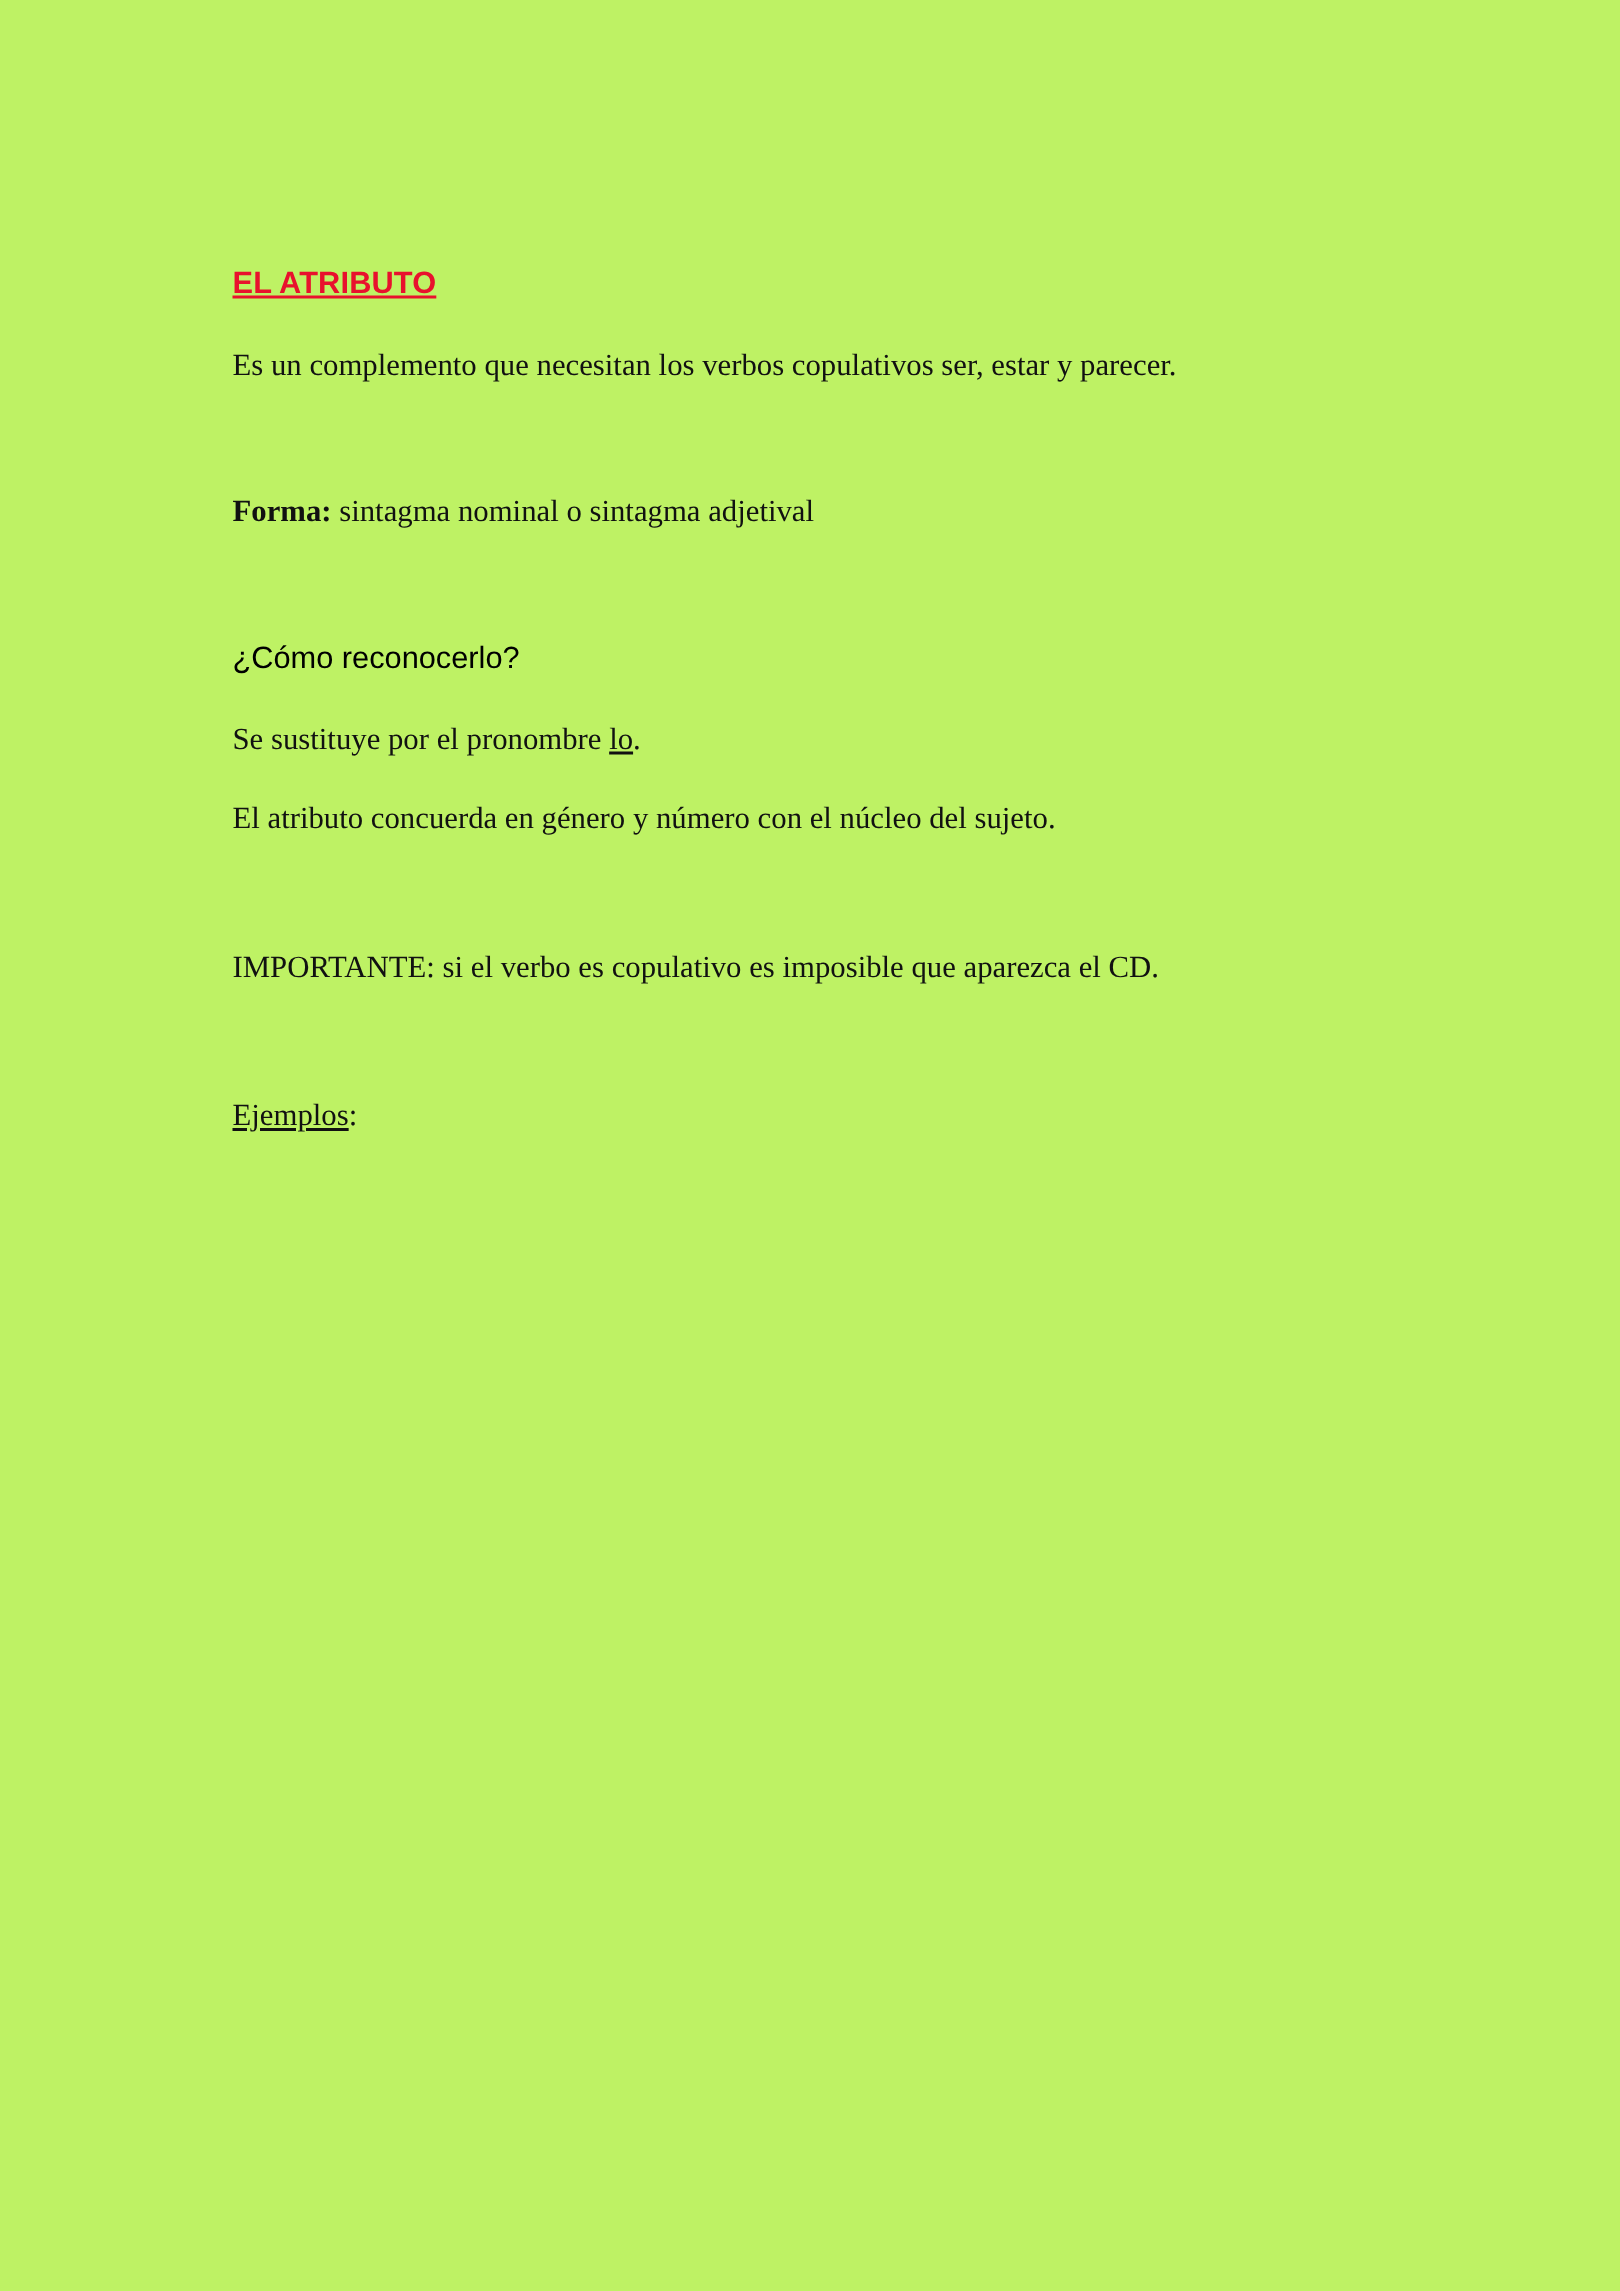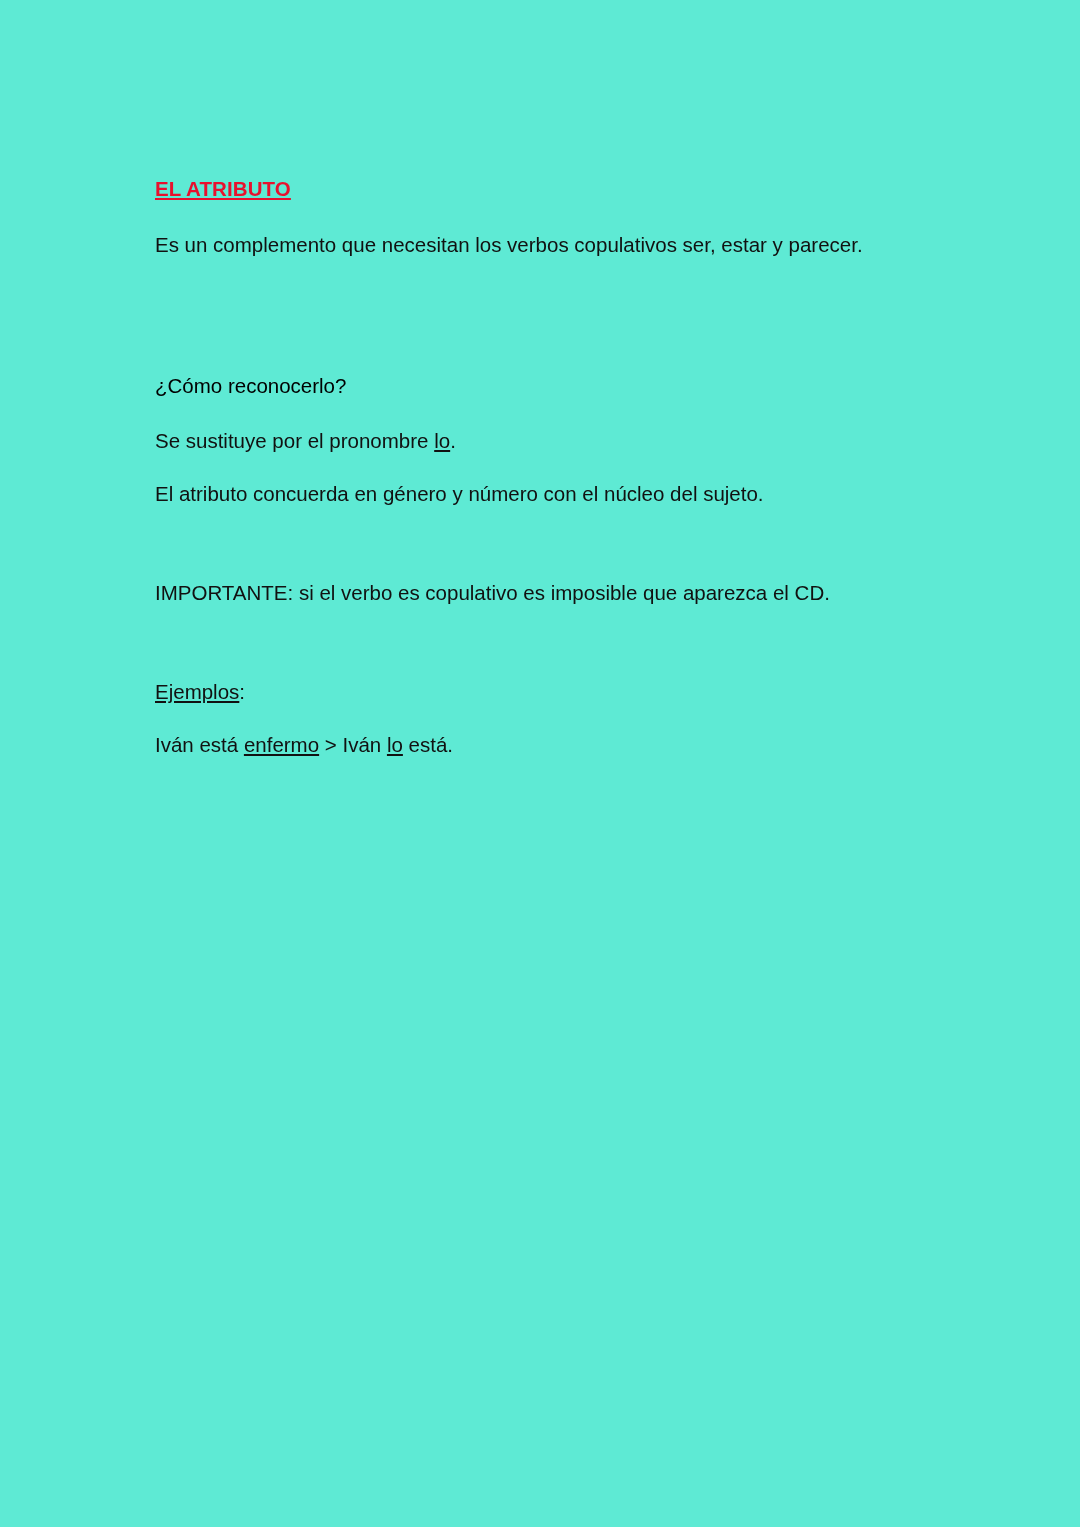--- a/index.html
+++ b/index.html
@@ -11,21 +11,21 @@
     width: 1080px;
     height: 1527px;
     font-family: "Liberation Sans", sans-serif;
     color: #000000;
     position: relative;
     overflow: hidden;
   }
   .page {
     width: 1080px;
     height: 1527px;
-    background: #5eead4;
+    background: #bef264;
     box-sizing: border-box;
     padding: 175px 75px 0 155px;
     position: relative;
   }
   .doc-body {
     width: 770px;
   }
   .title {
     color: #e8112d;
     font-weight: bold;
@@ -33,20 +33,21 @@
     text-decoration: underline;
     letter-spacing: 0.1px;
     margin: 0 0 26px 0;
     line-height: 1.35;
   }
   p.para {
     font-size: 20.5px;
     line-height: 1.52;
     margin: 0 0 22px 0;
     color: #111111;
+    font-family: Liberation Serif, serif;
   }
   p.justify {
     text-align: justify;
     text-justify: inter-word;
   }
   .gap-small { height: 44px; }
   .gap-med { height: 46px; }
   .gap-large { height: 46px; }
   .underline { text-decoration: underline; }
   .label-bold {
@@ -66,34 +67,34 @@
 <div class="page">
   <div class="doc-body">
 
     <div class="title">EL ATRIBUTO</div>
 
     <p class="para">Es un complemento que necesitan los verbos copulativos ser, estar y parecer.</p>
 
 
     <div class="gap-small"></div>
 
+    <p class="para"><span class="label-bold">Forma:</span><span> sintagma nominal o sintagma adjetival</span></p>
 
     <div class="gap-med"></div>
 
     <p class="heading-q">¿Cómo reconocerlo?</p>
 
     <p class="para"><span>Se sustituye por el pronombre </span><span class="underline">lo</span><span>.</span></p>
 
     <p class="para">El atributo concuerda en género y número con el núcleo del sujeto.</p>
 
     <div class="gap-large"></div>
 
     <p class="para">IMPORTANTE: si el verbo es copulativo es imposible que aparezca el CD.</p>
 
     <div class="gap-large"></div>
 
     <p class="para"><span class="underline">Ejemplos</span><span>:</span></p>
 
-    <p class="para"><span>Iván está </span><span class="underline">enfermo</span><span> &gt; Iván </span><span class="underline">lo</span><span> está.</span></p>
 
 
   </div>
 </div>
 
 </body></html>

